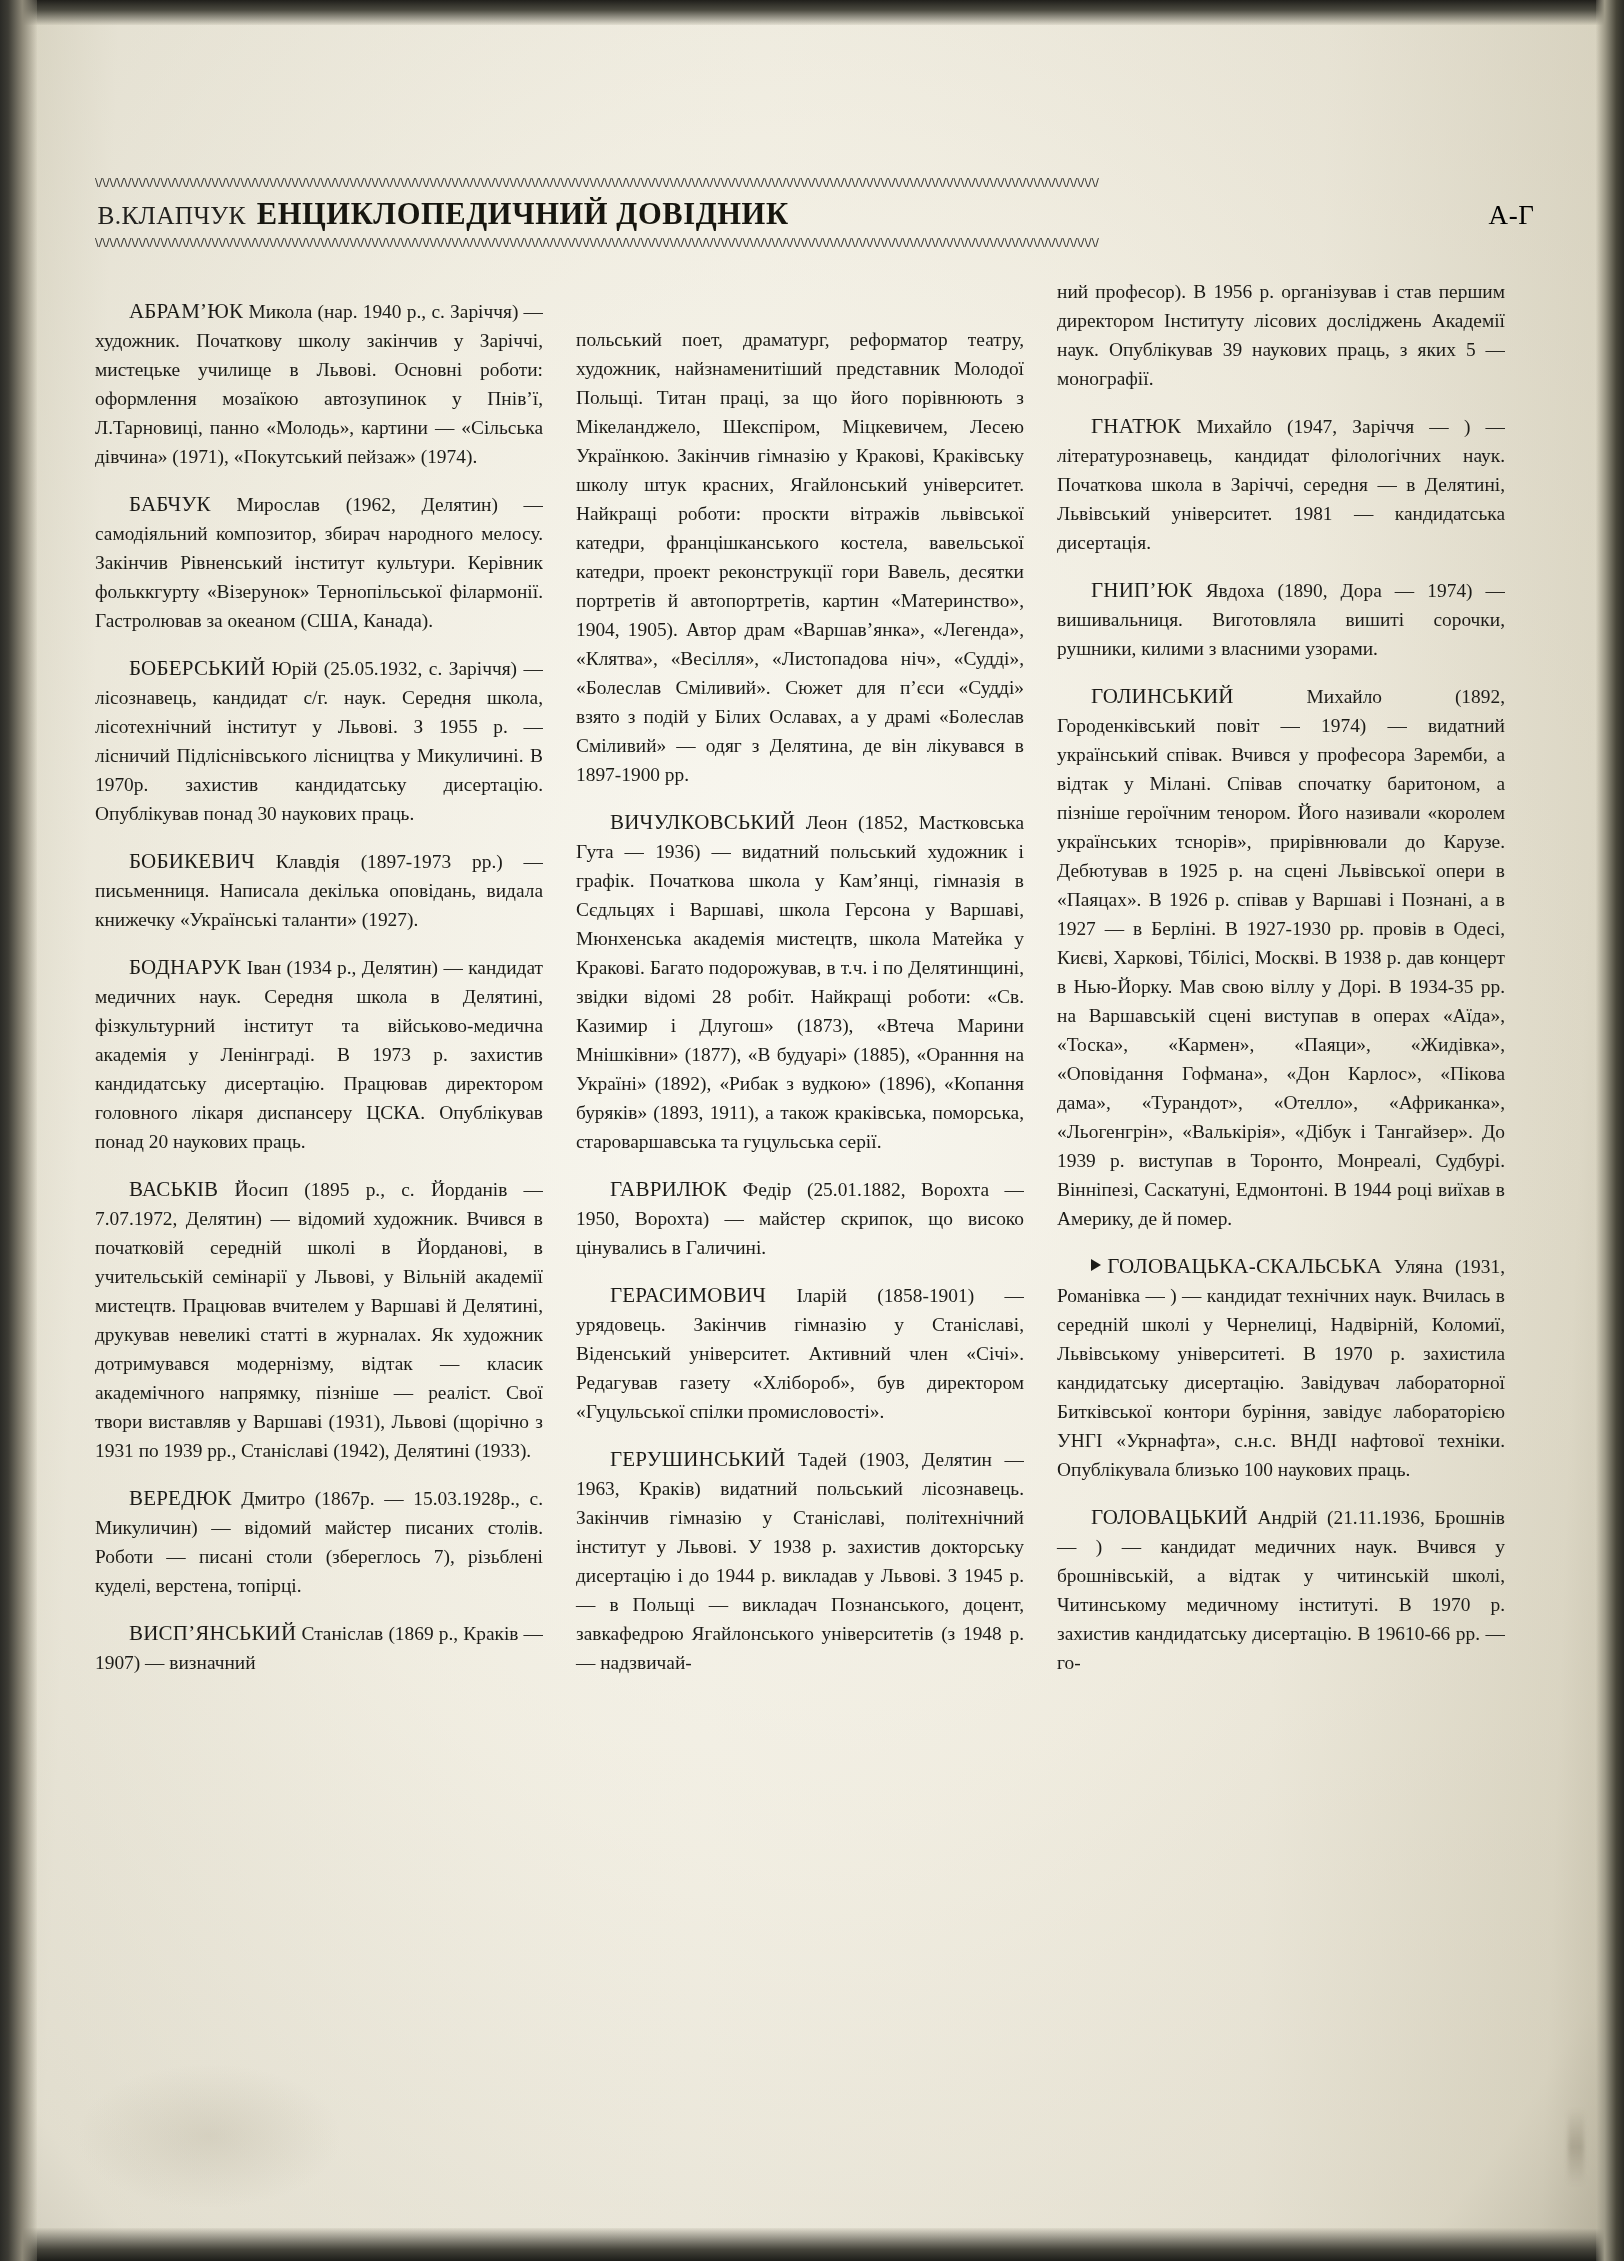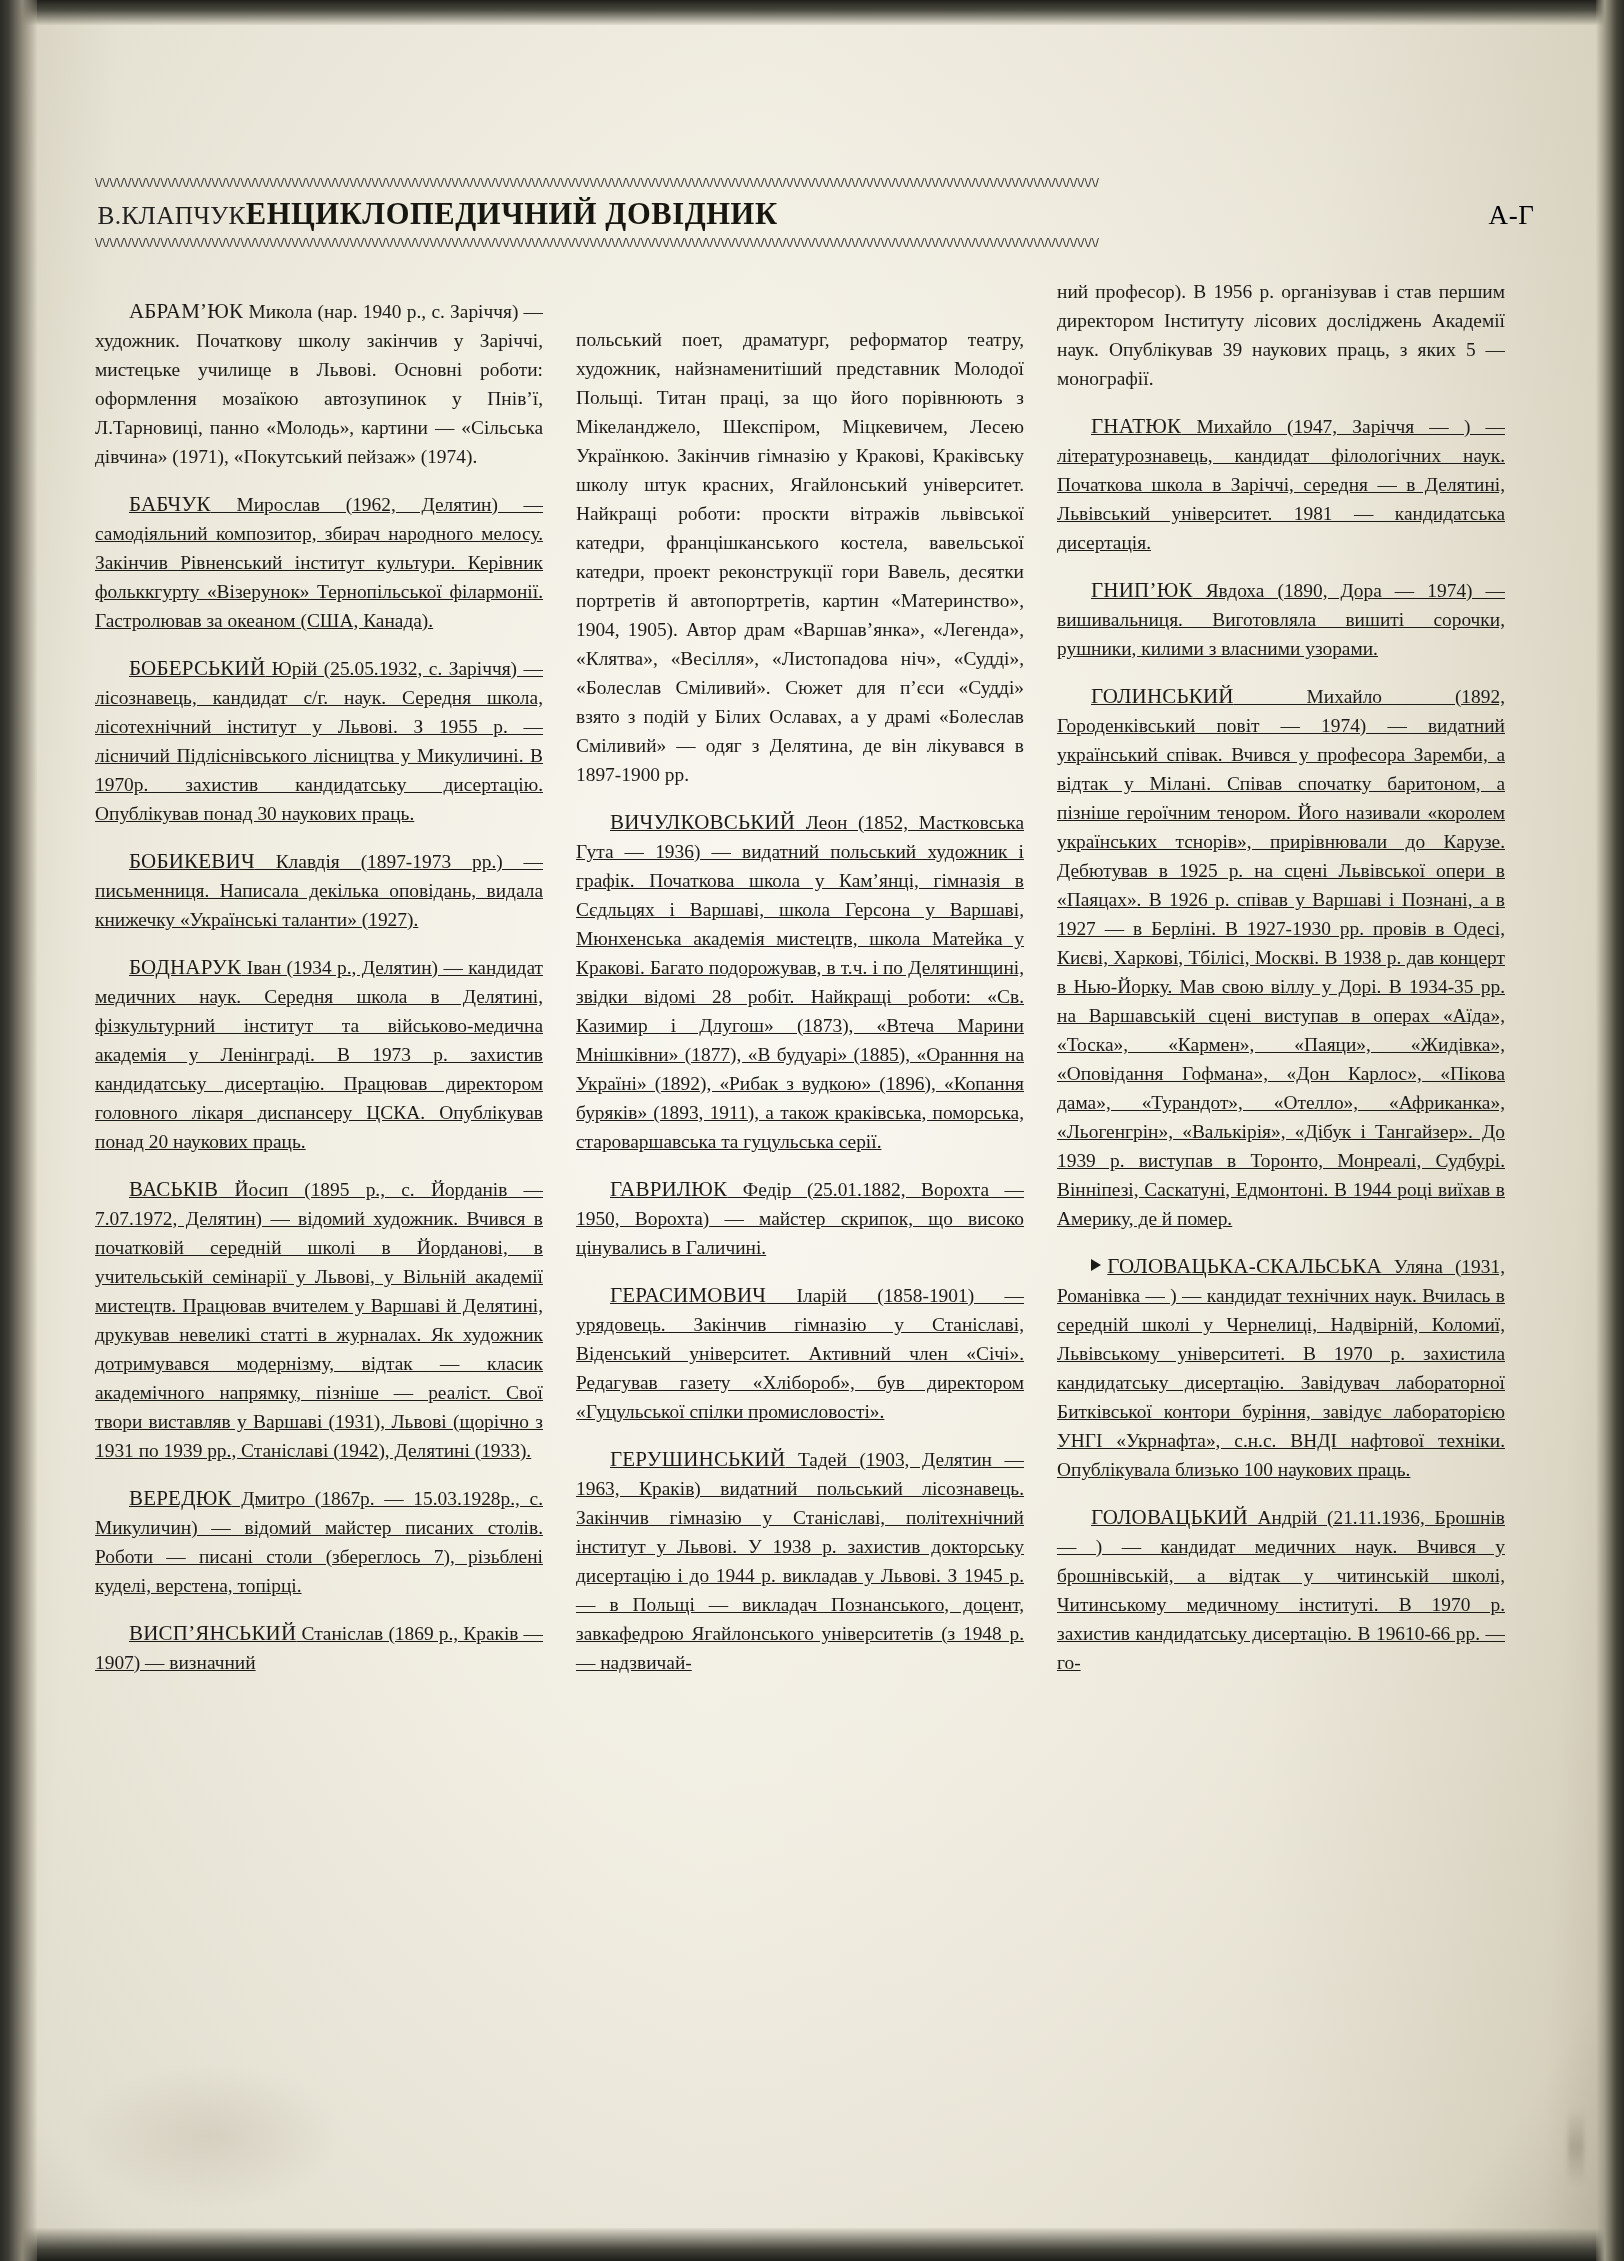--- a/index.html
+++ b/index.html
@@ -65,21 +65,21 @@
   }
   .head-row {
     display: flex;
     align-items: baseline;
     justify-content: space-between;
     padding: 9px 2.5px 6.3px 2.5px;
   }
   .head-left {
     display: flex;
     align-items: baseline;
-    gap: 0;
+    gap: 11px;
   }
   .head-author {
     font-size: 25.4px;
     letter-spacing: 0.3px;
     color: #22211e;
   }
   .head-title {
     font-size: 30.5px;
     font-weight: bold;
     letter-spacing: 0.6px;
@@ -104,21 +104,20 @@
     margin: 0 0 0 0;
     font-size: 19.4px;
     line-height: 29px;
     text-align: justify;
     text-justify: inter-word;
     color: #1c1b17;
     hyphens: manual;
   }
   .col p + p {
     margin-top: 19px;
-    text-decoration: underline;
   }
   .ind {
     display: inline-block;
     width: 34px;
   }
   .hw {
     font-size: 21px;
     letter-spacing: 0.2px;
   }
   .bullet {

